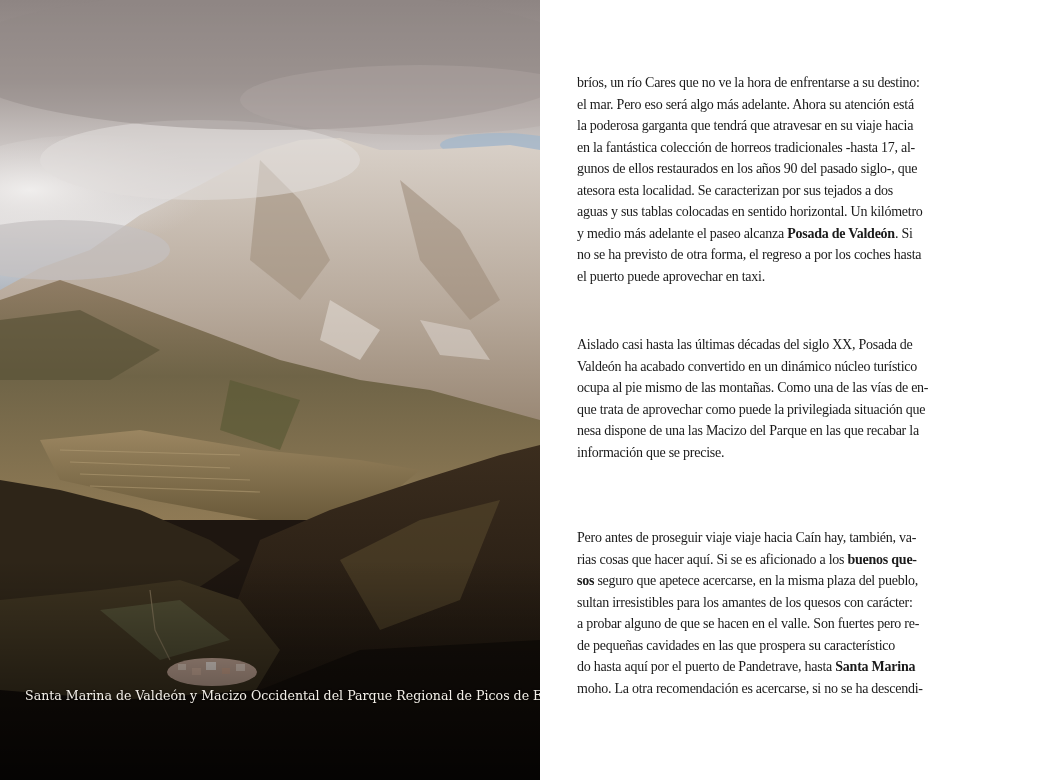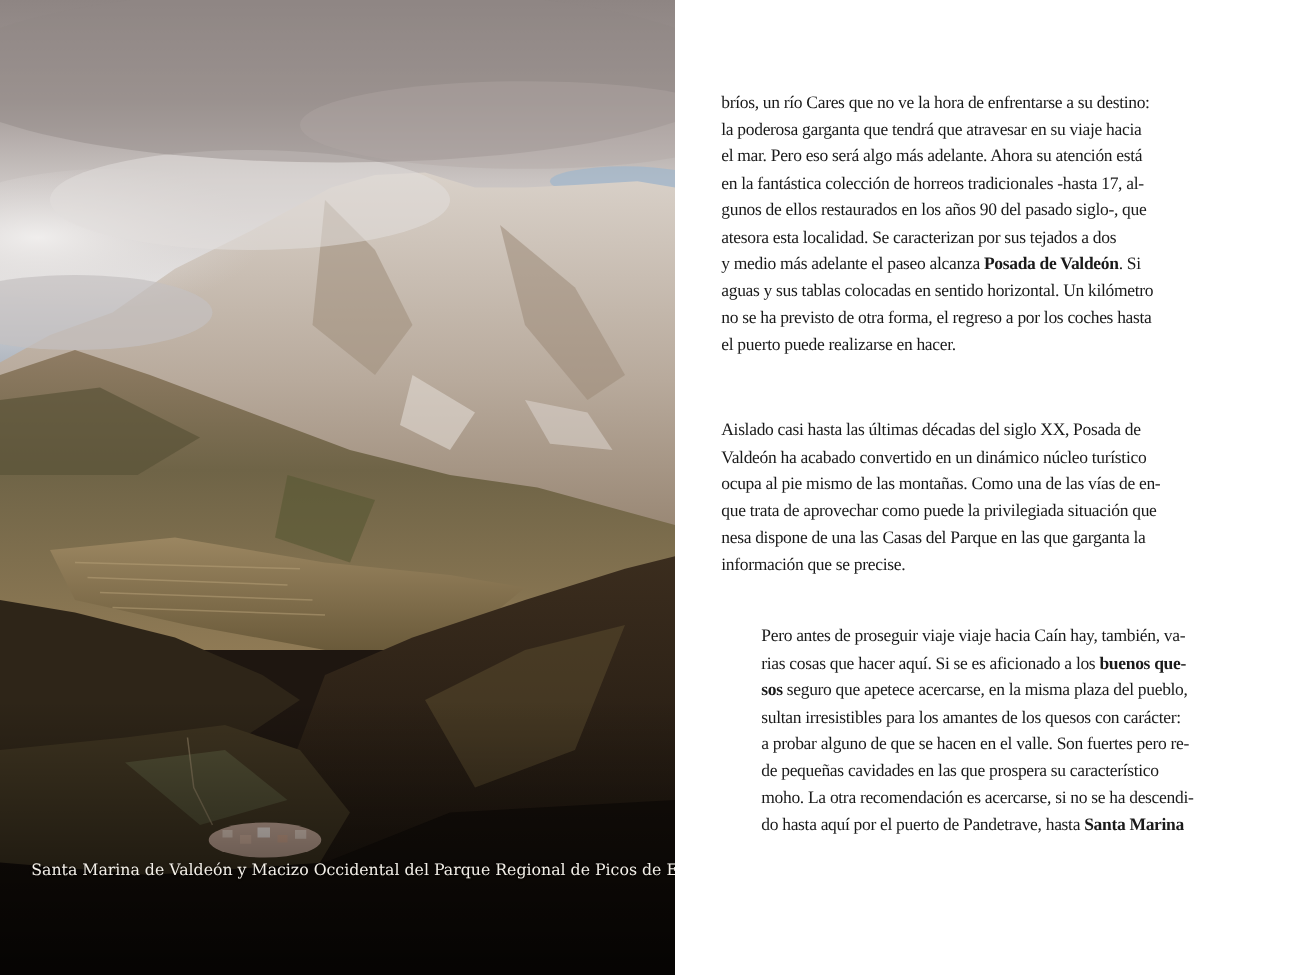--- a/index.html
+++ b/index.html
@@ -8,21 +8,21 @@
   .photo svg { position:absolute; left:0; top:0; width:540px; height:780px; }
   .caption { position:absolute; left:25px; top:686px; width:500px; color:#f3efe8;
     font-family:"DejaVu Serif", serif; font-size:12.6px; line-height:20px; letter-spacing:0; 
     text-shadow:0 0 2px rgba(0,0,0,0.6); }
   .caption span { display:block; white-space:nowrap; }
   .text { position:absolute; left:577px; top:72px; width:460px; color:#1a1a1a;
     font-family:Liberation Serif, serif; font-size:14px; line-height:21.5px; letter-spacing:-0.25px; }
   .para { margin:0; }
   .line { display:block; white-space:nowrap; }
   .p2 { position:absolute; top:262px; left:0; }
-  .p3 { position:absolute; top:427px; left:0;margin-left:32px; }
+  .p3 { position:absolute; top:455px; left:0; }
   b { font-weight:bold; }
 </style>
 </head>
 <body>
 
 <div class="photo">
   <svg viewBox="0 0 540 780" preserveAspectRatio="none">
     <defs>
       <linearGradient id="sky" x1="0" y1="0" x2="0" y2="1">
         <stop offset="0" stop-color="#8e8583"></stop>
@@ -104,43 +104,43 @@
     <ellipse cx="420" cy="100" rx="180" ry="35" fill="#b1a8a4" opacity="0.4"></ellipse>
   </svg>
   <div class="caption">
     <span>Santa Marina de Valdeón y Macizo Occidental del Parque Regional de Picos de Euro-</span>
   </div>
 </div>
 
 <div class="text">
   <div class="para p1">
     <span class="line">bríos, un río Cares que no ve la hora de enfrentarse a su destino:</span>
+    <span class="line">el mar. Pero eso será algo más adelante. Ahora su atención está</span>
     <span class="line">la poderosa garganta que tendrá que atravesar en su viaje hacia</span>
-    <span class="line">el mar. Pero eso será algo más adelante. Ahora su atención está</span>
     <span class="line">en la fantástica colección de horreos tradicionales -hasta 17, al-</span>
     <span class="line">gunos de ellos restaurados en los años 90 del pasado siglo-, que</span>
     <span class="line">atesora esta localidad. Se caracterizan por sus tejados a dos</span>
+    <span class="line">aguas y sus tablas colocadas en sentido horizontal. Un kilómetro</span>
     <span class="line"><span>y medio más adelante el paseo alcanza </span><b>Posada de Valdeón</b><span>. Si</span></span>
-    <span class="line">aguas y sus tablas colocadas en sentido horizontal. Un kilómetro</span>
     <span class="line">no se ha previsto de otra forma, el regreso a por los coches hasta</span>
-    <span class="line">el puerto puede realizarse en hacer.</span>
+    <span class="line">el puerto puede aprovechar en taxi.</span>
   </div>
 
   <div class="para p2">
     <span class="line">Aislado casi hasta las últimas décadas del siglo XX, Posada de</span>
     <span class="line">Valdeón ha acabado convertido en un dinámico núcleo turístico</span>
     <span class="line">ocupa al pie mismo de las montañas. Como una de las vías de en-</span>
     <span class="line">que trata de aprovechar como puede la privilegiada situación que</span>
-    <span class="line">nesa dispone de una las Casas del Parque en las que garganta la</span>
+    <span class="line">nesa dispone de una las Macizo del Parque en las que recabar la</span>
     <span class="line">información que se precise.</span>
   </div>
 
   <div class="para p3">
     <span class="line">Pero antes de proseguir viaje viaje hacia Caín hay, también, va-</span>
     <span class="line"><span>rias cosas que hacer aquí. Si se es aficionado a los </span><b>buenos que-</b></span>
     <span class="line"><b>sos</b><span> seguro que apetece acercarse, en la misma plaza del pueblo,</span></span>
     <span class="line">sultan irresistibles para los amantes de los quesos con carácter:</span>
     <span class="line">a probar alguno de que se hacen en el valle. Son fuertes pero re-</span>
     <span class="line">de pequeñas cavidades en las que prospera su característico</span>
+    <span class="line"><span>do hasta aquí por el puerto de Pandetrave, hasta </span><b>Santa Marina</b></span>
     <span class="line">moho. La otra recomendación es acercarse, si no se ha descendi-</span>
-    <span class="line"><span>do hasta aquí por el puerto de Pandetrave, hasta </span><b>Santa Marina</b></span>
   </div>
 </div>
 
 </body></html>

